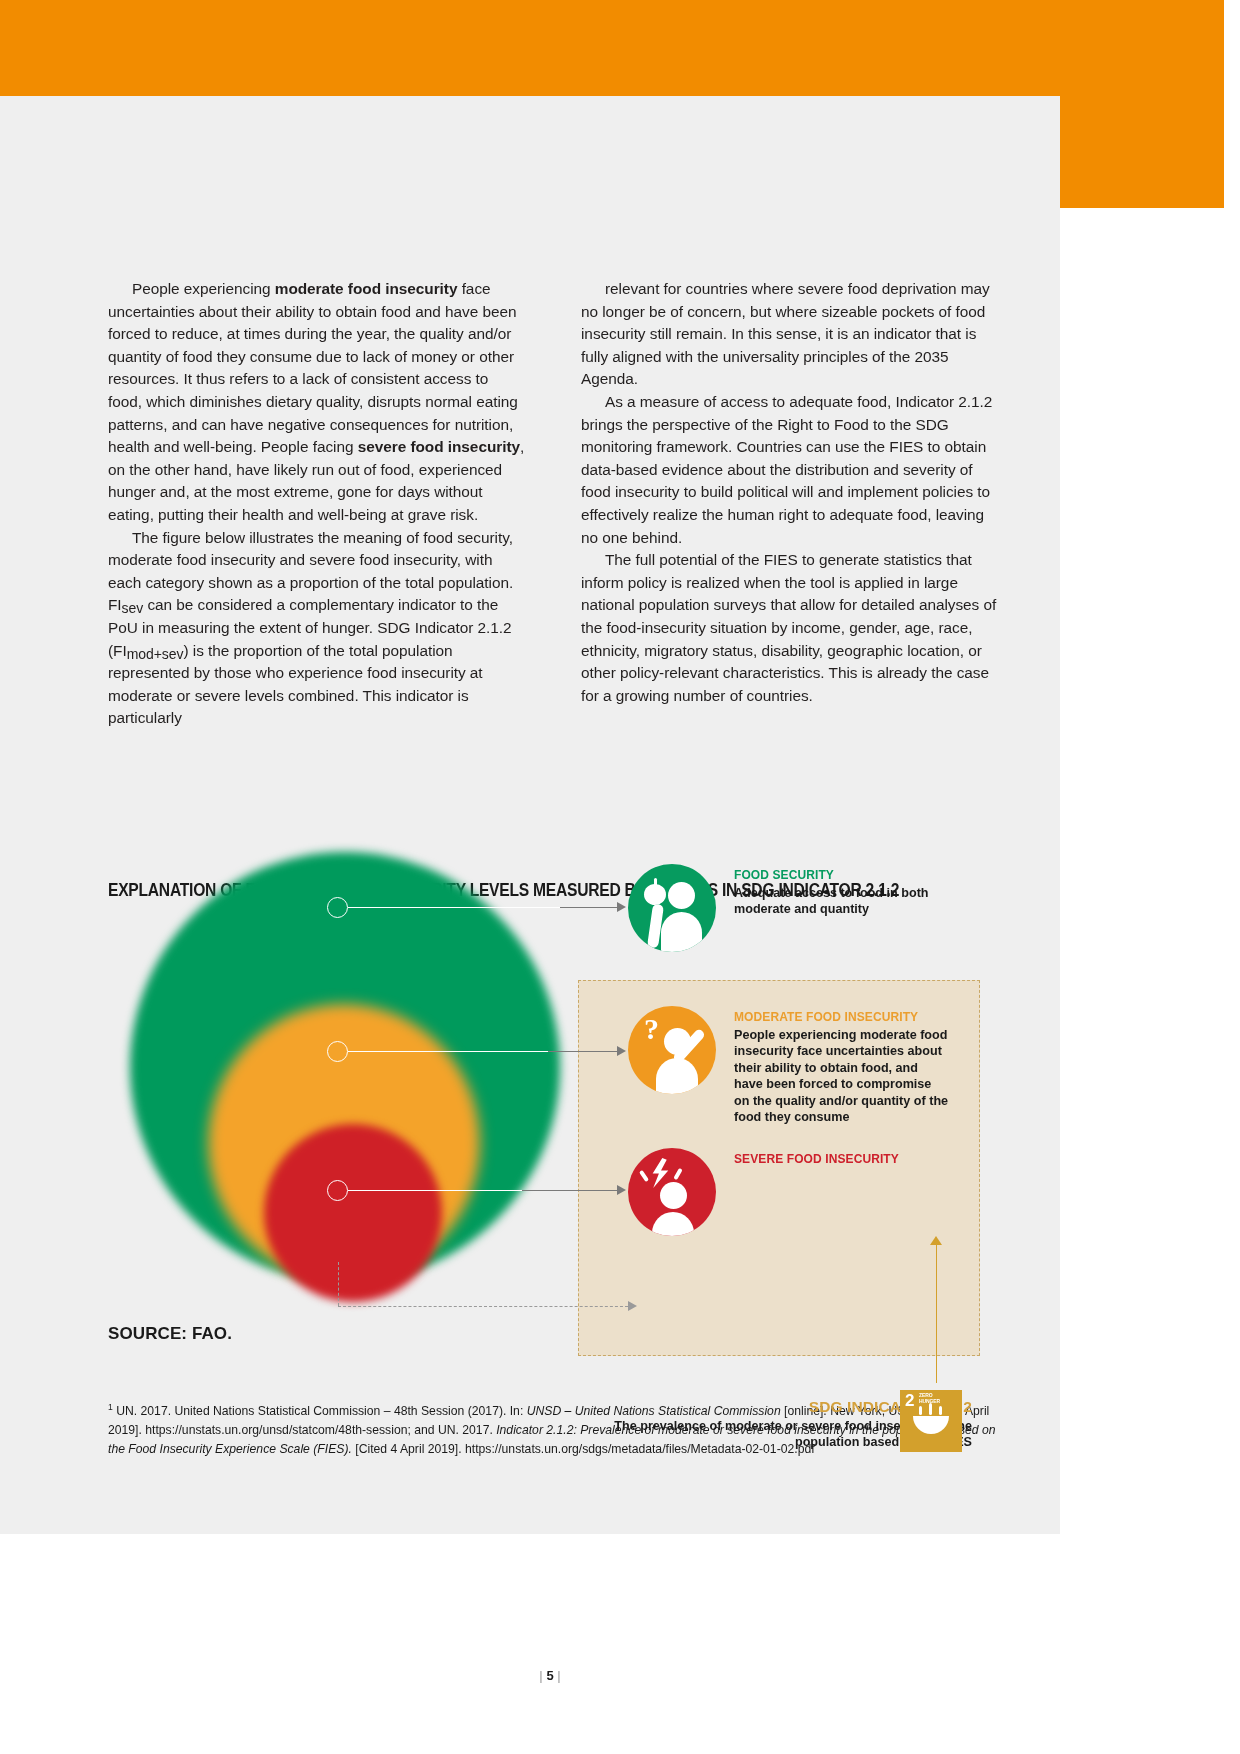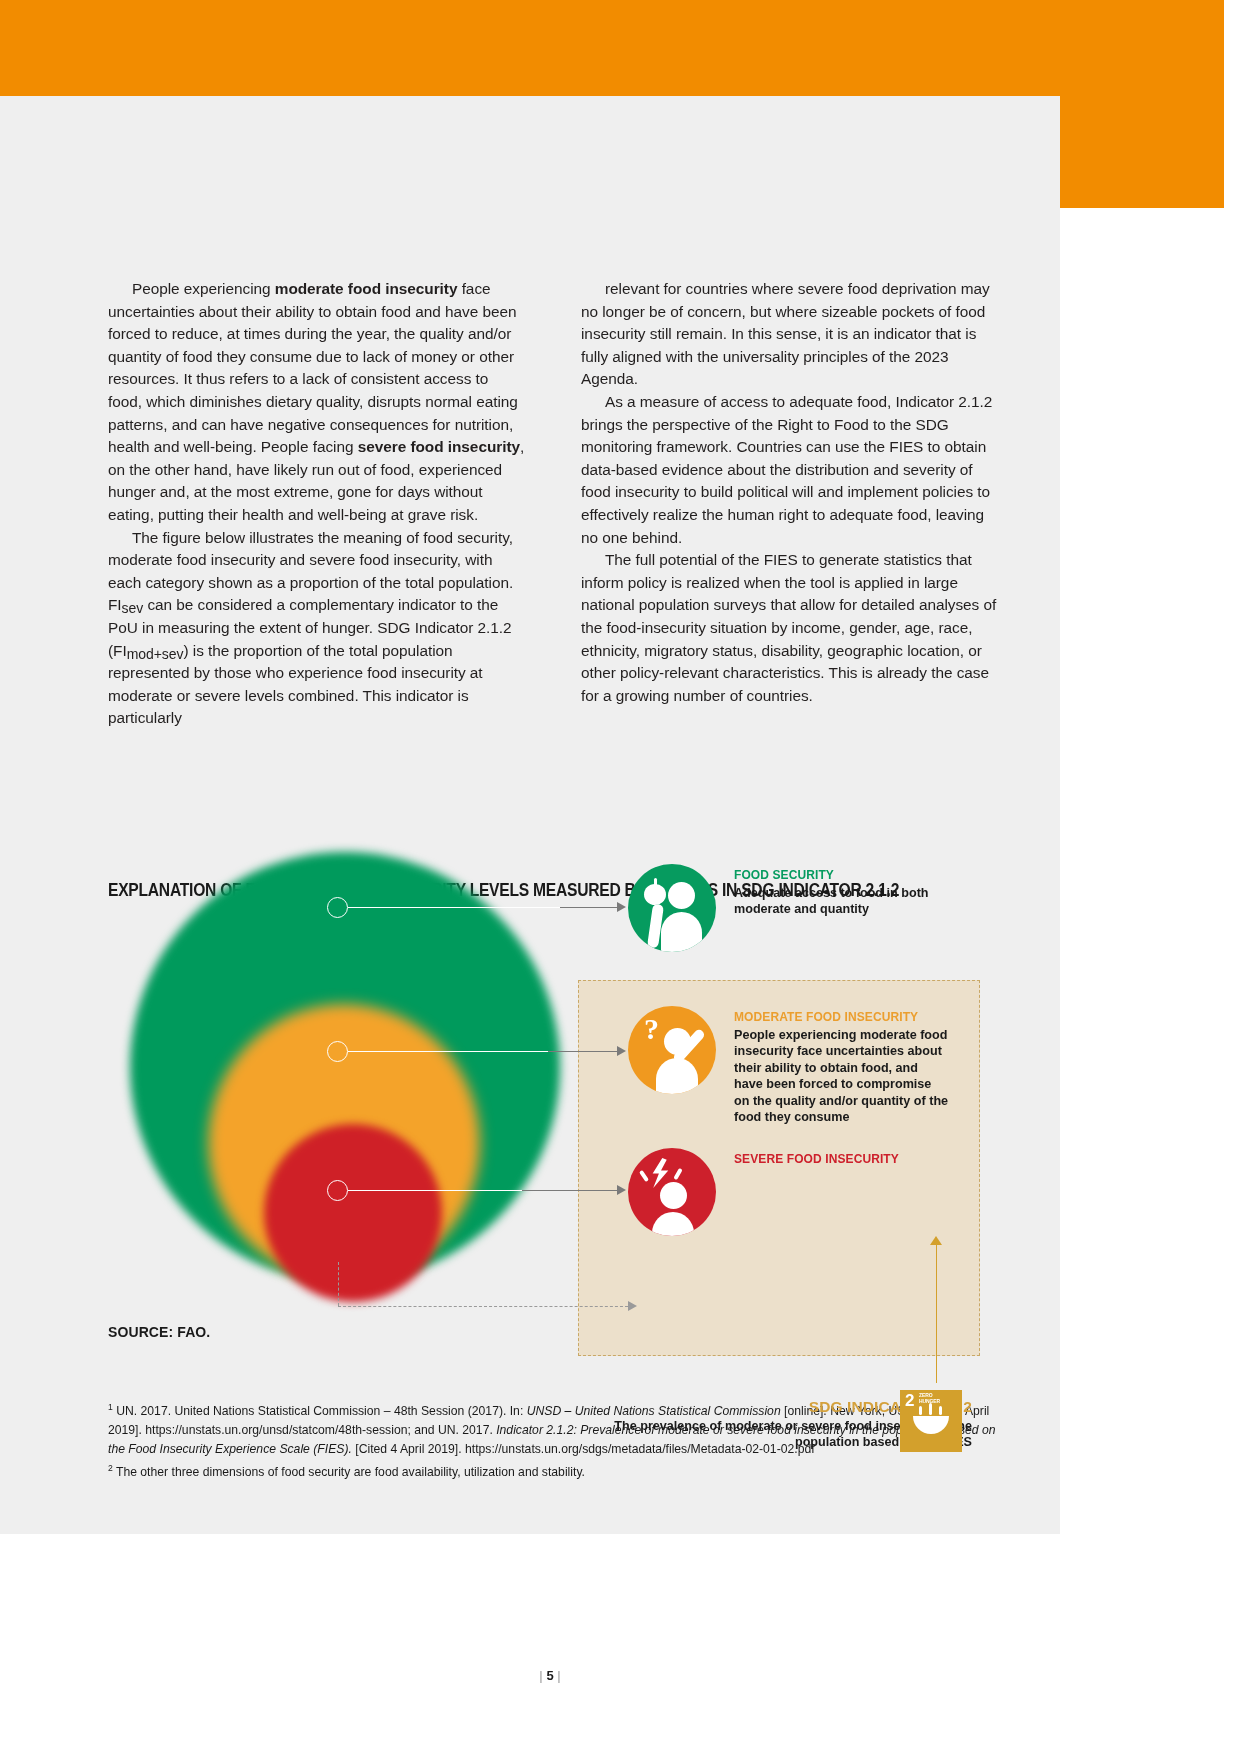--- a/index.html
+++ b/index.html
@@ -319,21 +319,21 @@
     border-bottom: 9px solid #d3a02c;
     border-left: 6.5px solid transparent;
     border-right: 6.5px solid transparent;
     z-index: 7;
   }
 
   
   .source {
     position: absolute;
     left: 108px; top: 1324px;
-    font-size: 14px;
+    font-size: 17px;
     font-weight: bold;
     color: #1a1a1a;
     letter-spacing: 0.1px;
   }
 
   
   .footnotes {
     position: absolute;
     left: 108px; top: 1398px;
     width: 890px;
@@ -385,21 +385,21 @@
         insecurity, with each category shown as a proportion of the total population. FI<sub>sev</sub> can be considered a
         complementary indicator to the PoU in measuring the extent of hunger. SDG Indicator 2.1.2 (FI<sub>mod+sev</sub>) is
         the proportion of the total population represented by those who experience food insecurity at moderate or
         severe levels combined. This indicator is particularly
       </p>
     </div>
 
     <div class="col">
       <p>relevant for countries where severe food deprivation
         may no longer be of concern, but where sizeable pockets of food insecurity still remain. In this sense, it
-        is an indicator that is fully aligned with the universality principles of the 2023 Agenda.</p>
+        is an indicator that is fully aligned with the universality principles of the 2035 Agenda.</p>
       <p>As a measure of access to adequate food,
         Indicator 2.1.2 brings the perspective of the Right to Food to the SDG monitoring framework. Countries can
         use the FIES to obtain data-based evidence about the distribution and severity of food insecurity to build
         political will and implement policies to effectively realize the human right to adequate food, leaving no
         one behind.</p>
       <p>The full potential of the FIES to generate statistics
         that inform policy is realized when the tool is applied in large national population surveys that allow for
         detailed analyses of the food-insecurity situation by income, gender, age, race, ethnicity, migratory status,
         disability, geographic location, or other policy-relevant characteristics. This is already the case for a growing
         number of countries.</p>
@@ -493,21 +493,20 @@
     <span class="steam" style="left:19px;"></span>
     <span class="steam" style="left:29px; top:13px; height:12px;"></span>
     <span class="steam" style="left:39px;"></span>
     <span class="bowl"></span>
   </div>
 
   <div class="source">SOURCE: FAO.</div>
 
   <div class="footnotes">
     <p class="fn"><sup>1</sup><span> UN. 2017. United Nations Statistical Commission – 48th Session (2017). In: </span><i>UNSD – United Nations Statistical Commission</i><span> [online]. New York, USA. [Cited 4 April 2019]. https://unstats.un.org/unsd/statcom/48th-session; and UN. 2017. </span><i>Indicator 2.1.2: Prevalence of moderate or severe food insecurity in the population, based on the Food Insecurity Experience Scale (FIES).</i><span> [Cited 4 April 2019]. https://unstats.un.org/sdgs/metadata/files/Metadata-02-01-02.pdf</span></p>
-    <p class="fn"><sup>2</sup><span> The other three dimensions of food security are food availability, utilization and stability.</span></p>
   </div>
 
   <div class="pagenum">
     <span class="bar">|</span>
     <span>5</span>
     <span class="bar">|</span>
   </div>
 
 </div>
 

